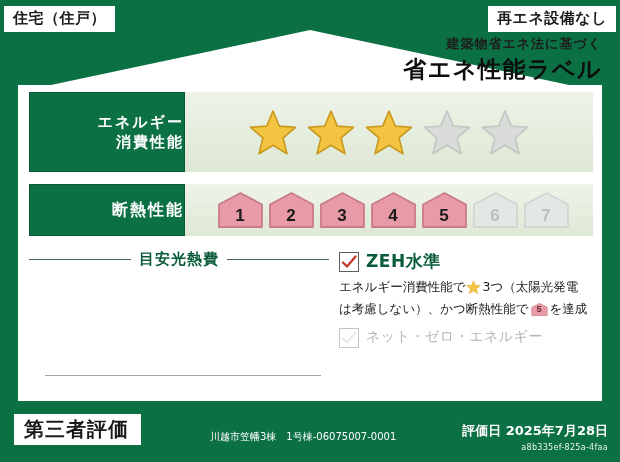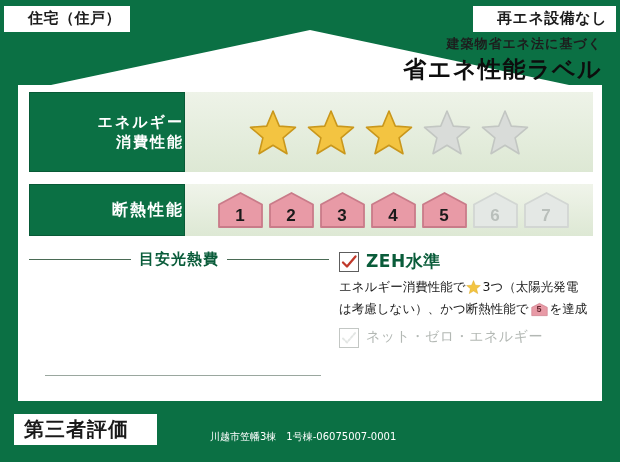--- a/index.html
+++ b/index.html
@@ -21,21 +21,21 @@
 
   
   .corner-tag {
     position: absolute;
     top: 6px;
     background: #ffffff;
     color: #1c1c1c;
     font-size: 15px;
     font-weight: bold;
     letter-spacing: 0.5px;
-    padding: 5px 9px 6px 24px;
+    padding: 5px 9px 6px 9px;
     line-height: 1;
     white-space: nowrap;
   }
   .corner-tag.left  { left: 4px; }
   .corner-tag.right { right: 4px; }
 
   
   .roof {
     position: absolute;
     left: 18px;
@@ -259,21 +259,21 @@
     left: 0;
     bottom: 0;
     width: 620px;
     height: 56px;
   }
   .bels-badge {
     position: absolute;
     left: 14px;
     top: 8px;
     background: #ffffff;
-    padding: 5px 28px 6px 10px;
+    padding: 5px 12px 6px 10px;
     display: flex;
     align-items: center;
     gap: 8px;
     line-height: 1;
   }
   .bels-badge .jp {
     font-size: 20px;
     font-weight: bold;
     color: #1a1a1a;
     letter-spacing: 1px;
@@ -454,15 +454,19 @@
         </div>
       </div>
     </div>
   </div>
 
   <div class="bottom-bar">
     <div class="bels-badge">
       <span class="jp">第三者評価</span>
     </div>
     <div class="bottom-ref">川越市笠幡3棟　1号棟-06075007-0001</div>
+    <div class="bottom-date">
+      <div class="d">評価日 2025年7月28日</div>
+      <div class="h">a8b335ef-825a-4faa</div>
+    </div>
   </div>
 
 </div>
 
 </body></html>

